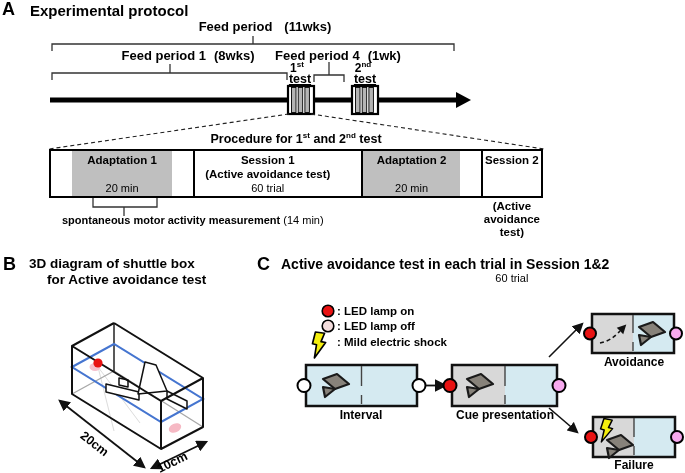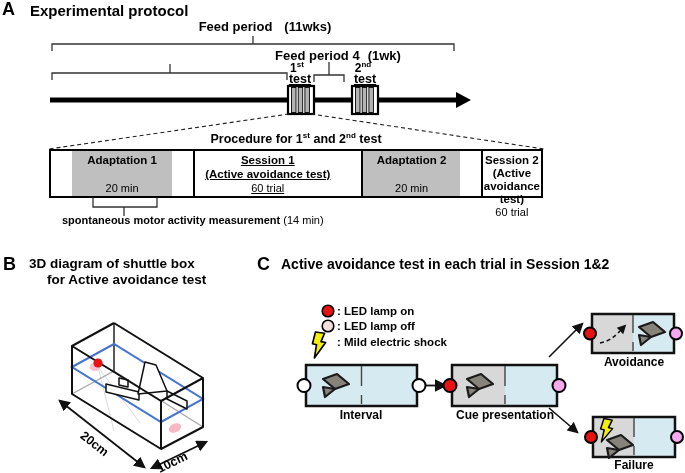--- a/index.html
+++ b/index.html
@@ -35,20 +35,23 @@
 <body>
 
 <div id="fig">
 
   <div class="lbl panel-letter" style="left:2px;top:0px;">A</div>
   <div class="lbl panel-title" style="left:30px;top:3px;font-size:15px;">Experimental protocol</div>
 
   <div class="lbl bracket-lbl" style="left:165px;top:20px;width:200px;">
     <span>Feed period</span><span class="gap"></span><span>(11wks)</span>
   </div>
+  <div class="lbl bracket-lbl" style="left:88px;top:49px;width:200px;">
+    <span>Feed period 1</span><span class="gap-sm"></span><span>(8wks)</span>
+  </div>
   <div class="lbl bracket-lbl" style="left:238px;top:49px;width:200px;">
     <span>Feed period 4</span><span class="gap-sm"></span><span>(1wk)</span>
   </div>
   <div class="lbl suplbl" style="left:277px;top:61px;width:40px;">
     <span>1</span><sup>st</sup>
   </div>
   <div class="lbl suplbl" style="left:343px;top:61px;width:40px;">
     <span>2</span><sup>nd</sup>
   </div>
   <div class="lbl testlbl" style="left:280px;top:73px;width:40px;">test</div>
@@ -94,31 +97,31 @@
   <div class="lbl proc-title" style="left:146px;top:132px;width:300px;">
     <span>Procedure for 1</span><sup>st</sup><span> and 2</span><sup>nd</sup><span> test</span>
   </div>
 
   <div id="proc-table">
     <div class="cell shaded" style="width:106px;">
       <div class="t">Adaptation 1</div>
       <div class="s"></div>
       <div class="v">20 min</div>
     </div>
-    <div class="cell" style="width:156px;text-decoration:underline;">
+    <div class="cell" style="width:156px;">
       <div class="t">Session 1</div>
       <div class="s">(Active avoidance test)</div>
       <div class="v">60 trial</div>
     </div>
     <div class="cell shaded" style="width:104px;">
       <div class="t">Adaptation 2</div>
       <div class="s"></div>
       <div class="v">20 min</div>
     </div>
-    <div class="cell" style="flex:1;">
+    <div class="cell" style="flex:1;gap:33px;">
       <div class="t">Session 2</div>
       <div class="s">(Active avoidance test)</div>
       <div class="v">60 trial</div>
     </div>
   </div>
 
   <div class="footnote">
     <span class="fb">spontaneous motor activity measurement</span><span> (14 min)</span>
   </div>
 

